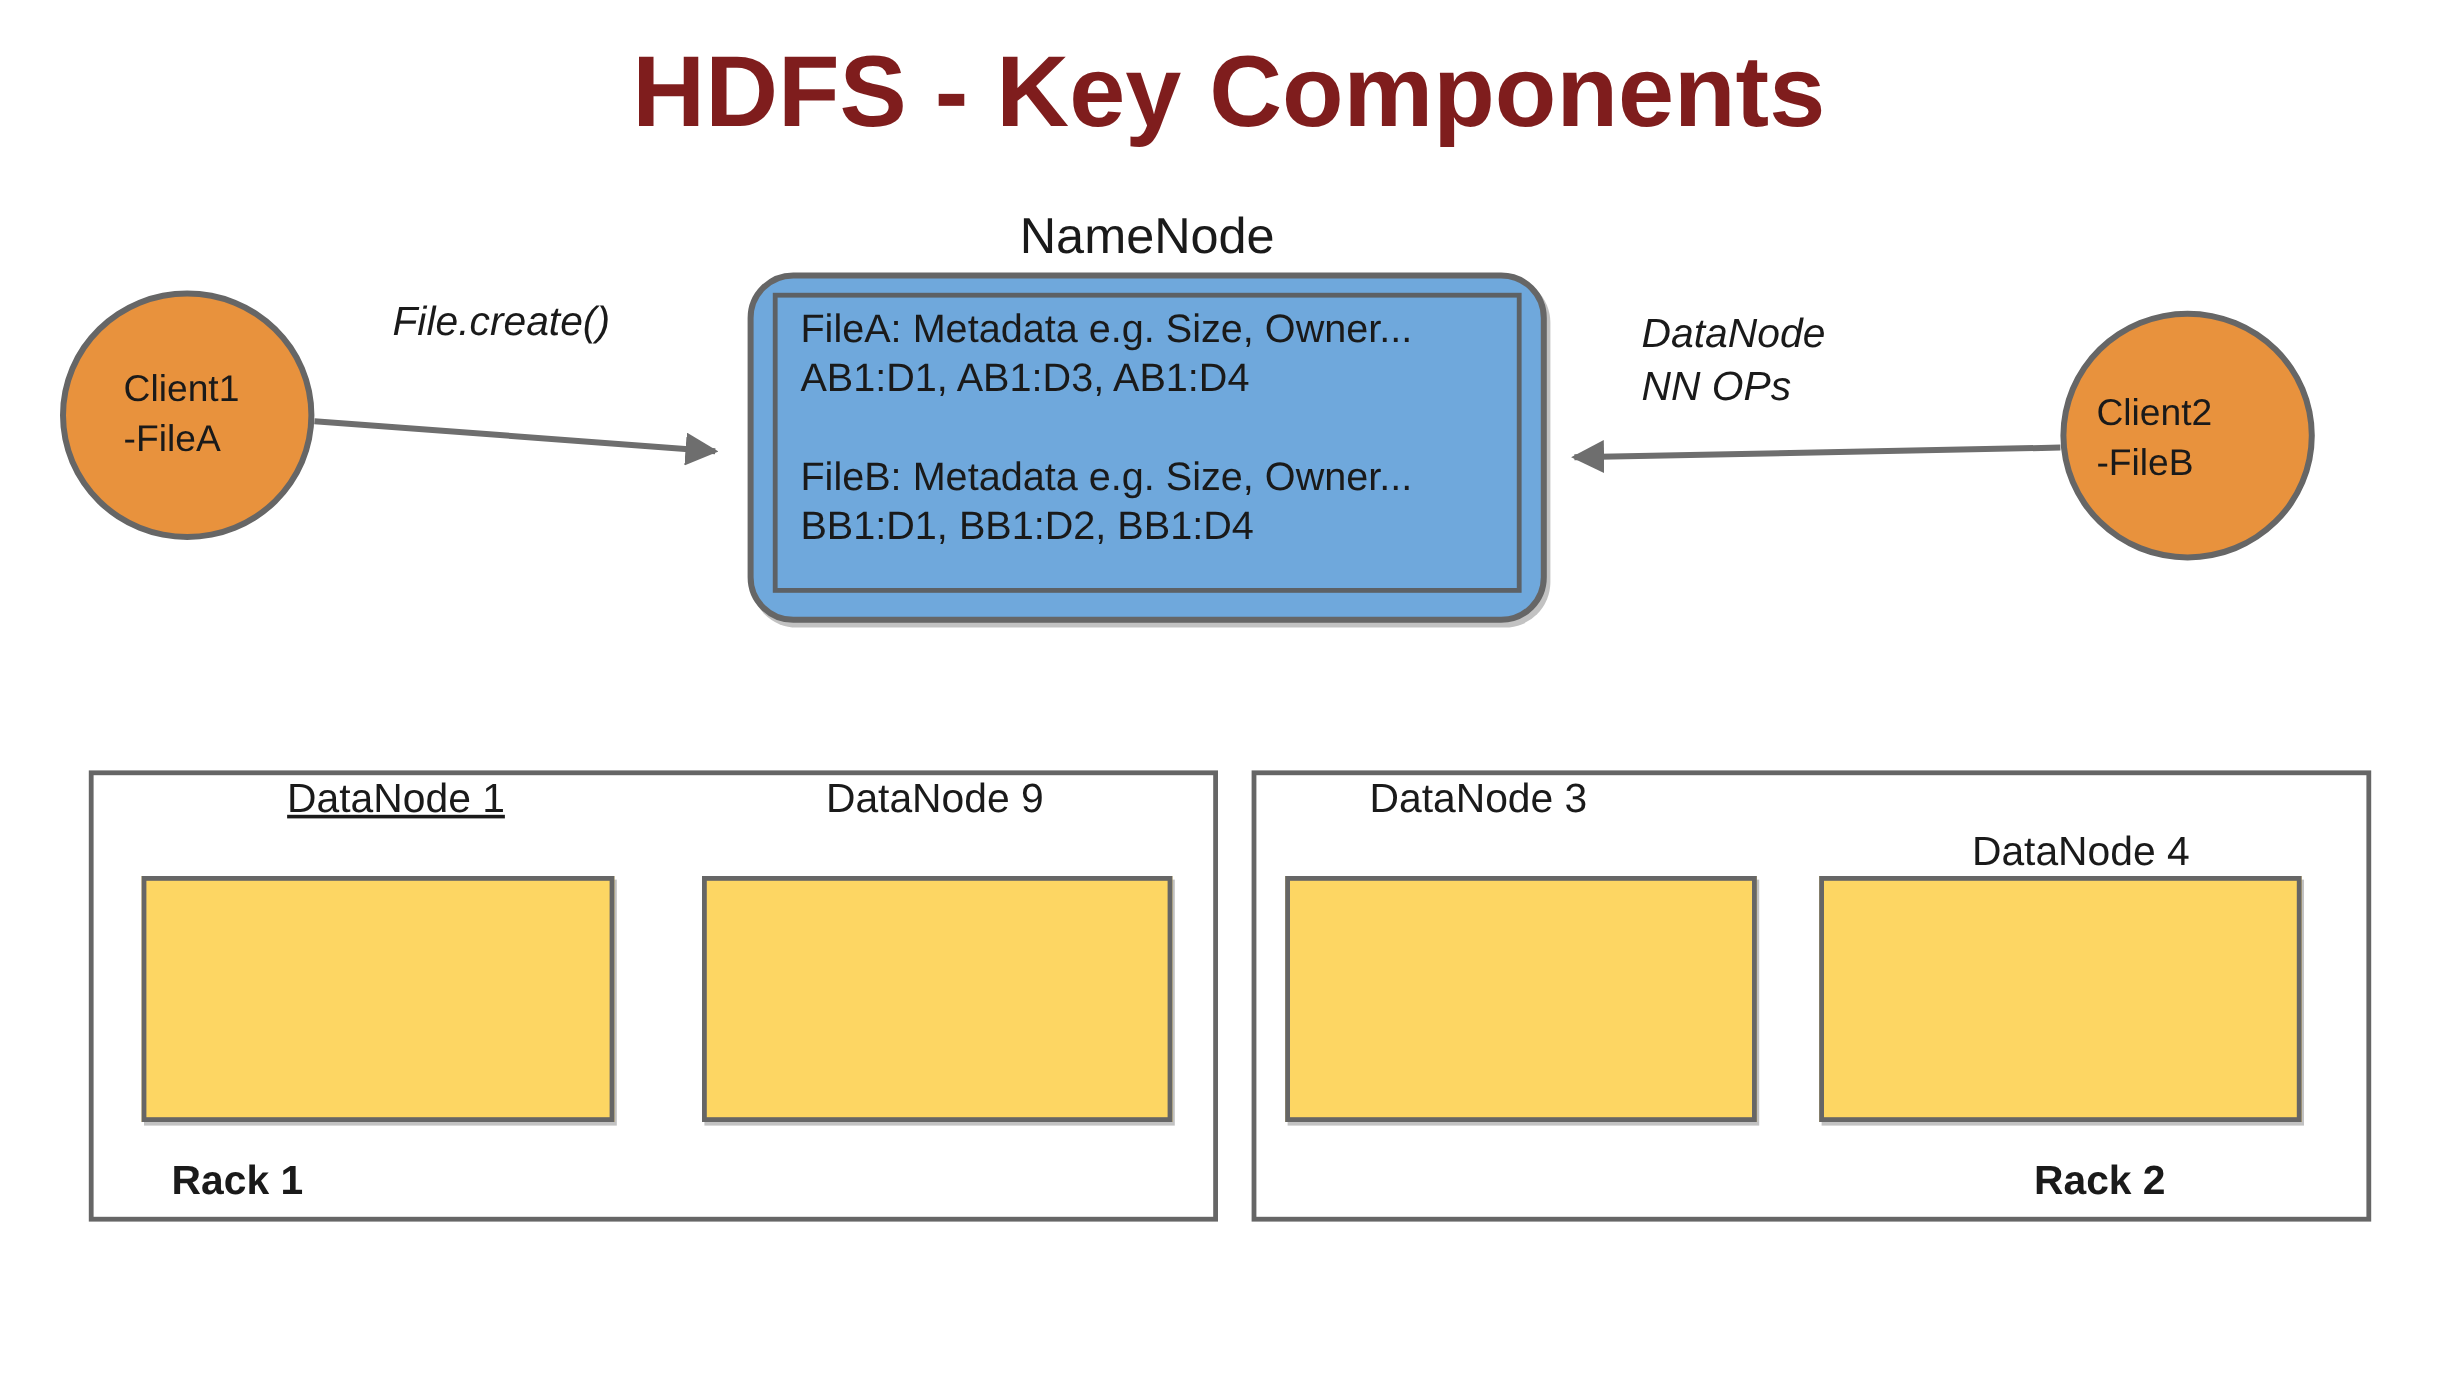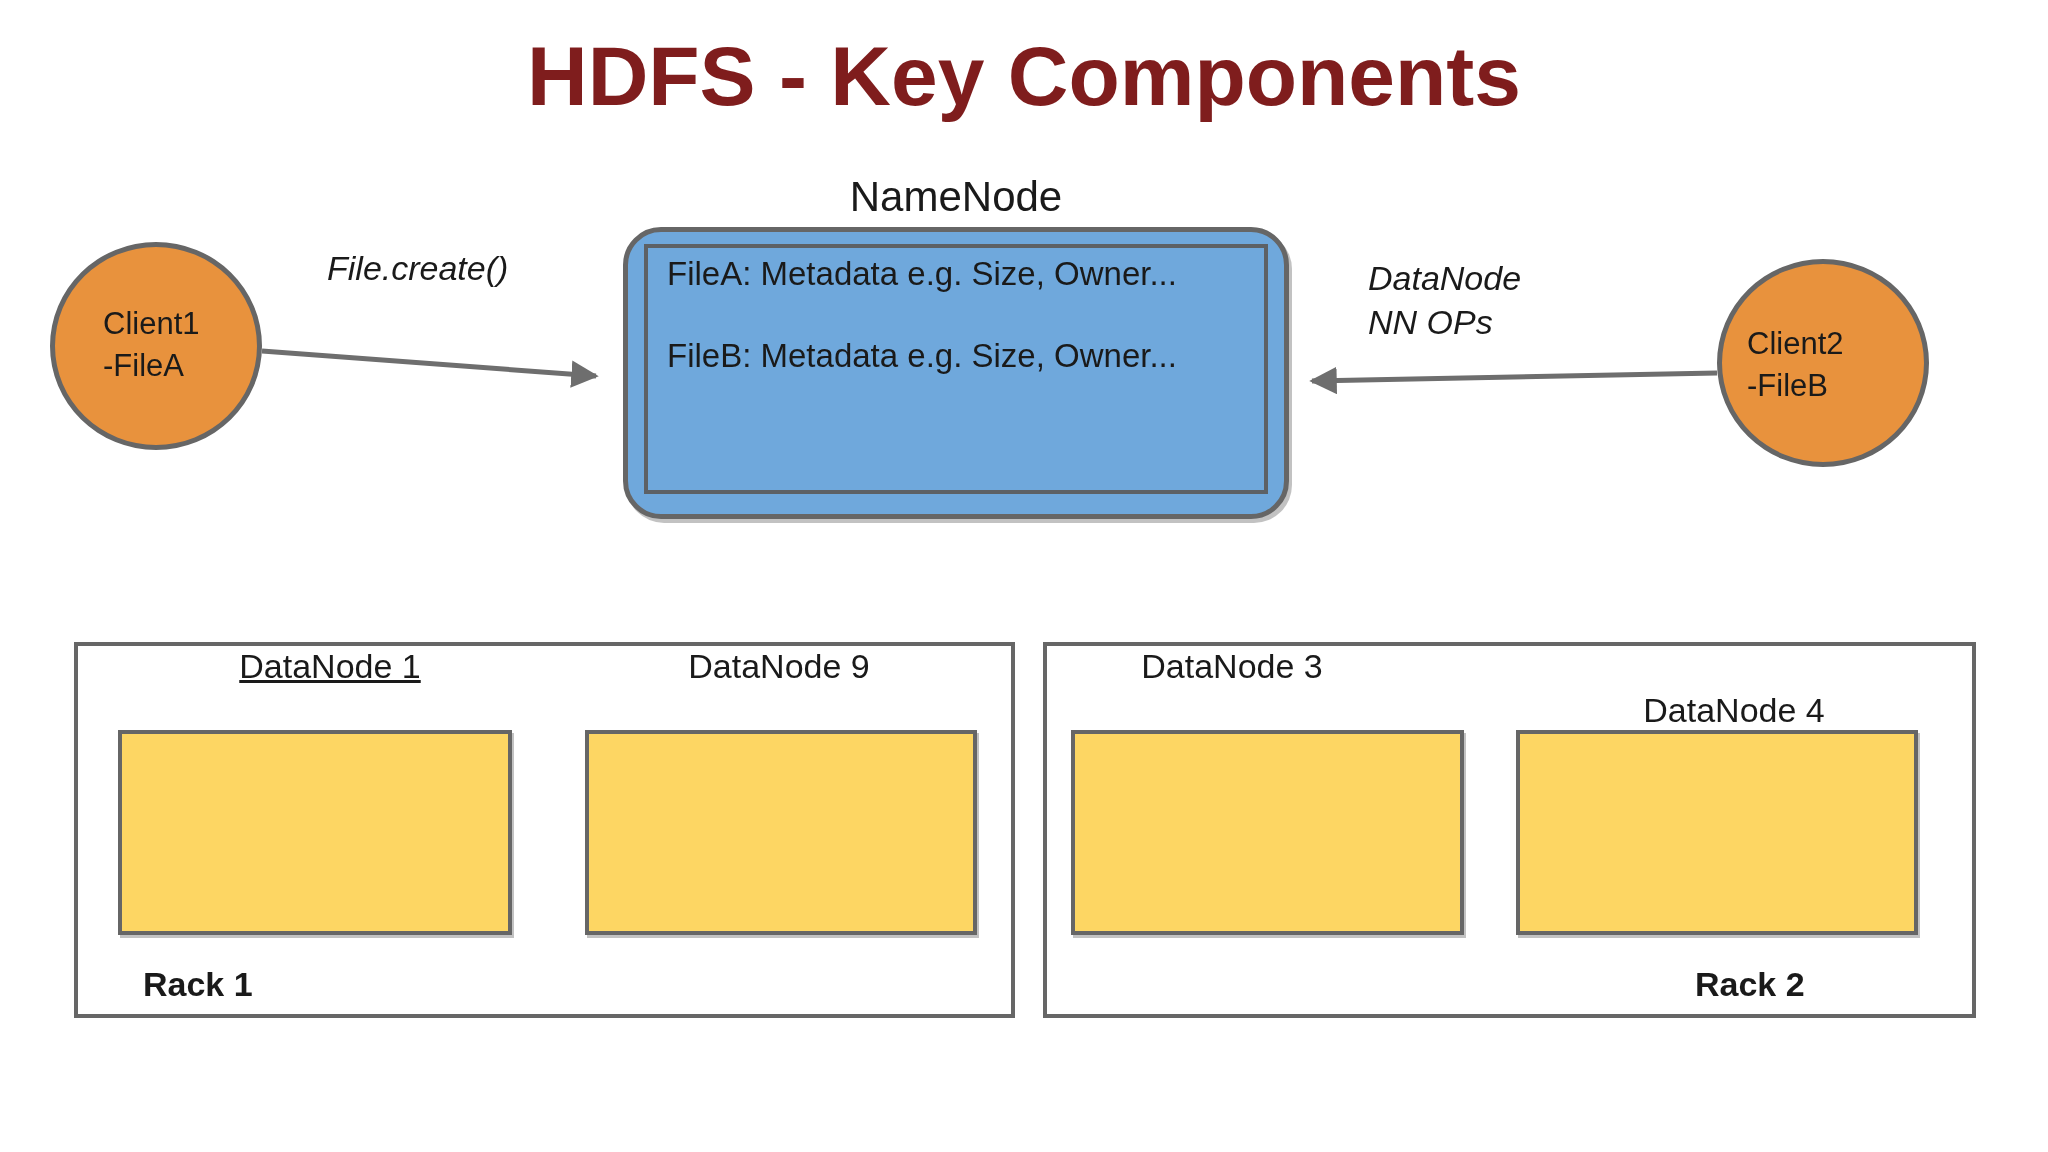--- a/index.html
+++ b/index.html
@@ -73,22 +73,24 @@
 
 <div class="canvas" style="--orange: #E8923D; --blue: #6FA8DC; --yellow: #FDD663; --border_gray: #666666; --line_gray: #6E6E6E; --text: #1A1A1A; --background: #FFFFFF;">
 
   <div class="title">HDFS - Key Components</div>
 
   <div class="nn-label">NameNode</div>
 
   <div class="nn-box">
     <div class="nn-inner">
       <div class="nn-line">FileA: Metadata e.g. Size, Owner...</div>
+      <div class="nn-line">AB1:D1, AB1:D3, AB1:D4</div>
       <div class="nn-line"></div>
       <div class="nn-line">FileB: Metadata e.g. Size, Owner...</div>
+      <div class="nn-line">BB1:D1, BB1:D2, BB1:D4</div>
     </div>
   </div>
 
   <div class="client client1">
     <div class="client-text">
       <div>Client1</div>
       <div>-FileA</div>
     </div>
   </div>
 

